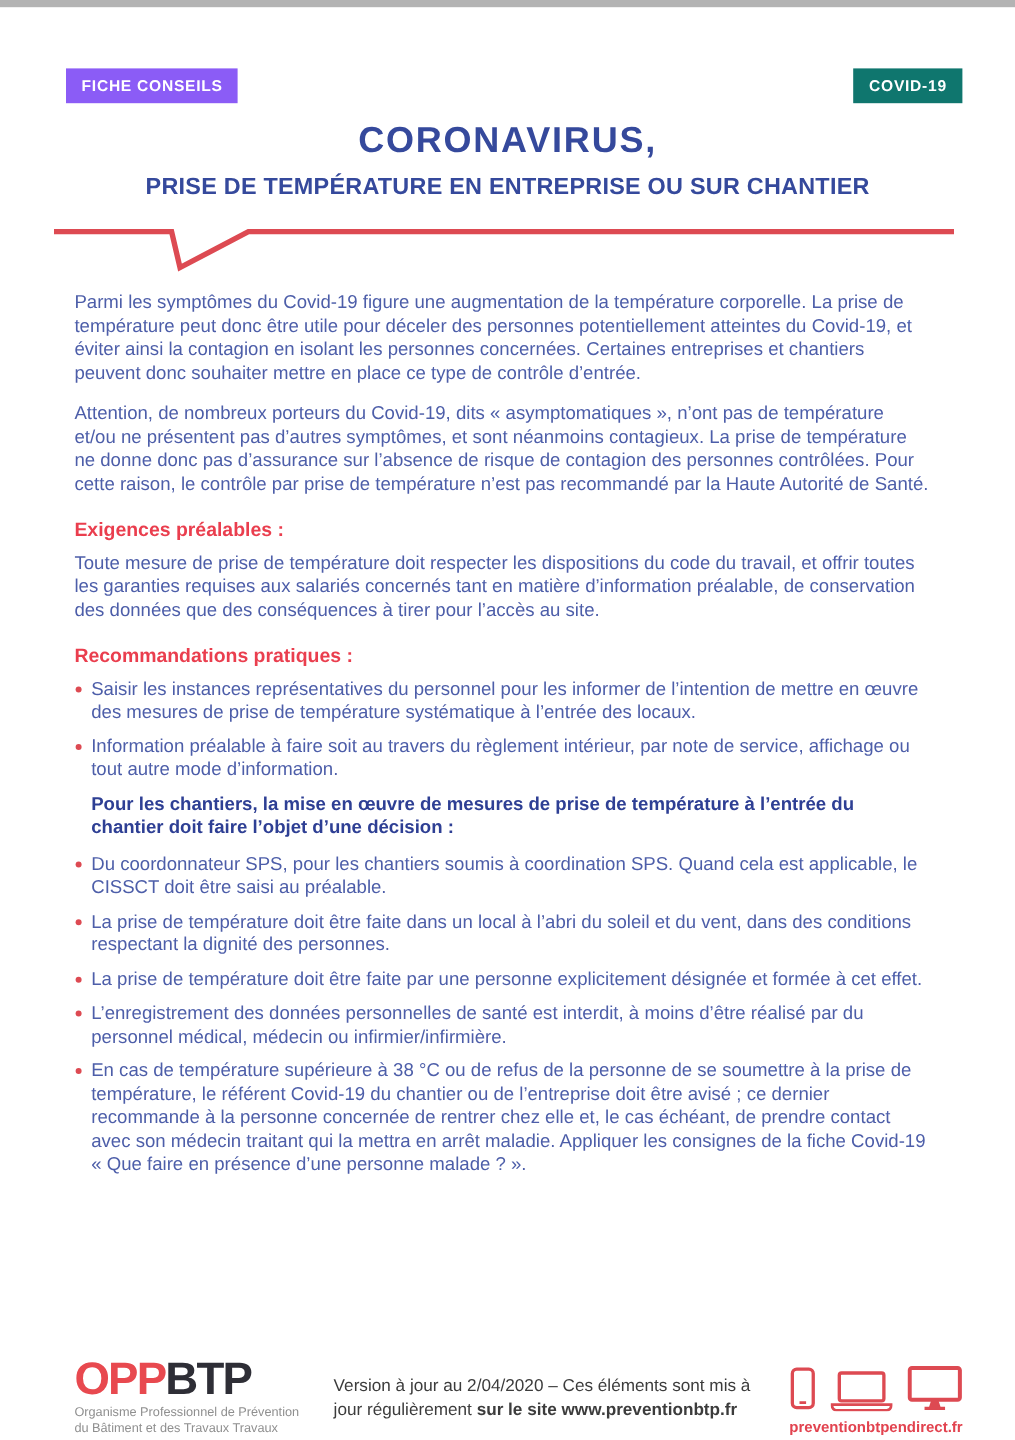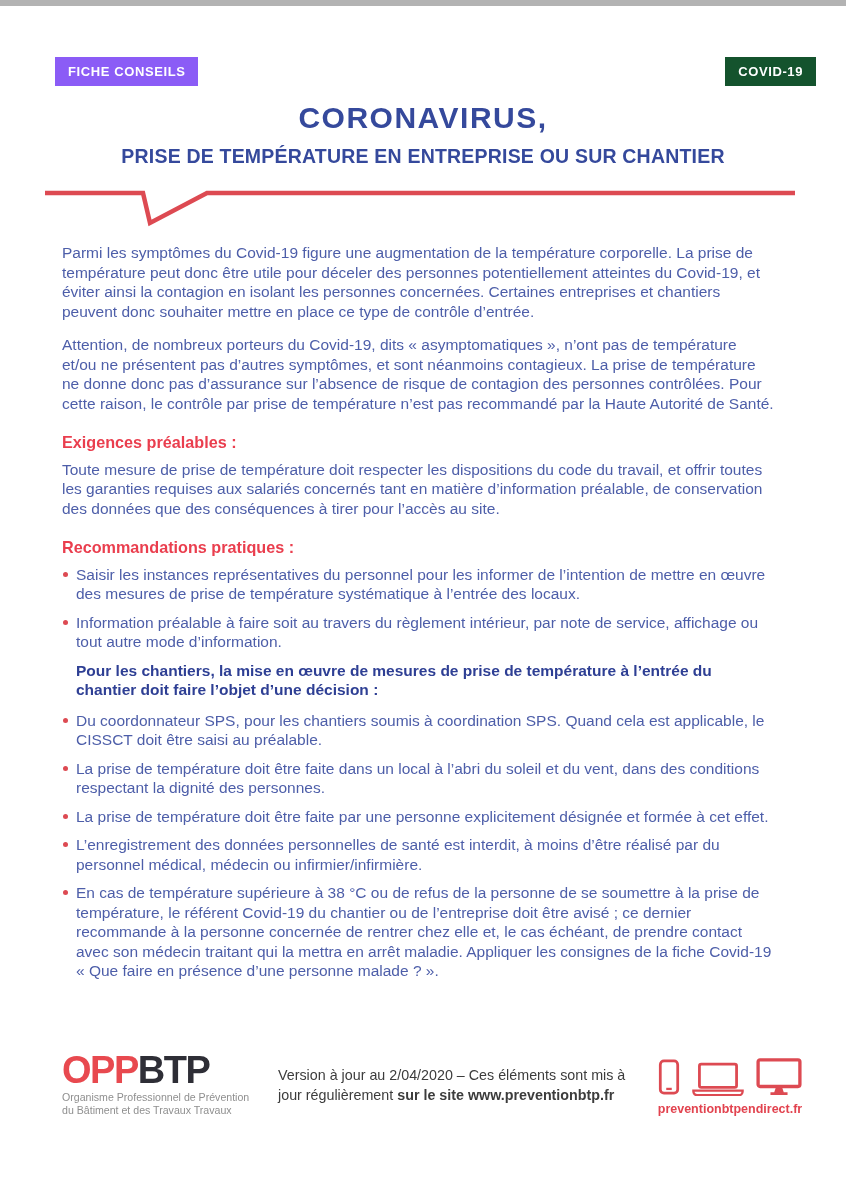--- a/index.html
+++ b/index.html
@@ -6,21 +6,21 @@
   .page{
     position:relative;width:846px;height:1200px;background:#ffffff;
     font-family:"Liberation Sans",sans-serif;overflow:hidden;
   }
   .top-strip{position:absolute;top:0;left:0;width:846px;height:6px;background:#b3b3b3;}
   .badge{
     position:absolute;top:57px;color:#ffffff;font-weight:700;font-size:13px;
     letter-spacing:.6px;padding:8px 13px;line-height:1;
   }
   .badge-left{left:55px;background:#8b5cf6;}
-  .badge-right{right:30px;background:#14532d;}
+  .badge-right{right:44px;background:#0f766e;}
   .title{
     position:absolute;top:101px;left:0;right:0;text-align:center;
     font-size:30px;font-weight:700;color:#35499c;letter-spacing:1.5px;
   }
   .subtitle{
     position:absolute;top:145px;left:0;right:0;text-align:center;
     font-size:19.5px;font-weight:700;color:#35499c;letter-spacing:.2px;
   }
   .divider{position:absolute;left:43px;top:189px;}
   .content{
@@ -36,21 +36,21 @@
     position:relative;padding-left:14px;margin:0 0 9px 0;
   }
   ul.bullets li::before{
     content:"";position:absolute;left:1px;top:7px;width:5px;height:5px;
     border-radius:50%;background:#dd4a52;
   }
   .chantiers-note{
     font-weight:700;color:#2e3f94;padding-left:14px;margin:2px 0 11px 0;
   }
   .footer{
-    position:absolute;left:62px;top:1052px;width:744px;
+    position:absolute;left:62px;top:1132px;width:744px;
     display:flex;align-items:flex-start;
   }
   .logo-block{width:212px;flex:none;}
   .logo-text{font-size:38px;font-weight:700;letter-spacing:-1.5px;line-height:36px;}
   .logo-opp{color:#e8494f;}
   .logo-btp{color:#2e2e36;}
   .logo-sub{font-size:10.6px;color:#8f8f8f;line-height:13px;margin-top:3px;}
   .version-block{
     width:372px;flex:none;margin-left:4px;margin-top:14px;
     font-size:14.3px;line-height:19.5px;color:#3c3c3c;

